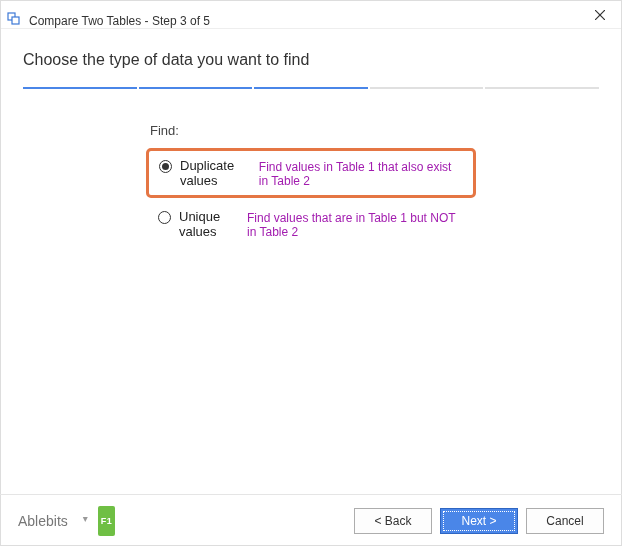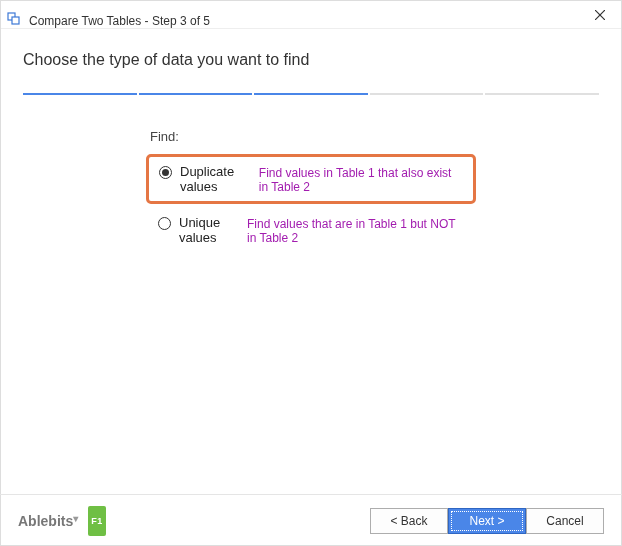--- a/index.html
+++ b/index.html
@@ -36,21 +36,21 @@
       color: #333;
     }
 
     .content {
       padding: 22px 22px 0 22px;
     }
     .heading {
       font-size: 16px;
       color: #333;
       font-weight: 400;
-      margin-bottom: 24px;
+      margin-bottom: 18px;
     }
     .progress {
       display: flex;
       gap: 2px;
       margin-bottom: 34px;
     }
     .progress .seg {
       flex: 1;
       height: 2px;
       background: #e0e0e0;
@@ -119,24 +119,24 @@
       position: absolute;
       bottom: 0; left: 0; right: 0;
       border-top: 1px solid #e5e5e5;
       height: 52px;
       display: flex;
       align-items: center;
       padding: 0 18px;
     }
     .brand {
       font-size: 14px;
-      font-weight: 700;
+      font-weight: 400;
       color: #777;
       display: flex;
-      gap: 0;
+      gap: 15px;
     }
     .brand .chev {
       font-size: 10px;
       color: #999;
     }
     .f1badge {
       margin-left: 10px;
       background: #6fbf44;
       color: #fff;
       font-size: 9px;
@@ -147,20 +147,21 @@
     }
     .footer-spacer { flex: 1; }
     .btn {
       min-width: 78px;
       height: 26px;
       font-size: 12px;
       border: 1px solid #adadad;
       background: #fdfdfd;
       color: #333;
       cursor: pointer;
+      margin-left: 8px;
     }
     .btn.primary {
       background: #4a86e8;
       border-color: #2f66c2;
       color: #fff;
       outline: 1px dotted #fff;
       outline-offset: -4px;
     }
   </style>
 </head>

